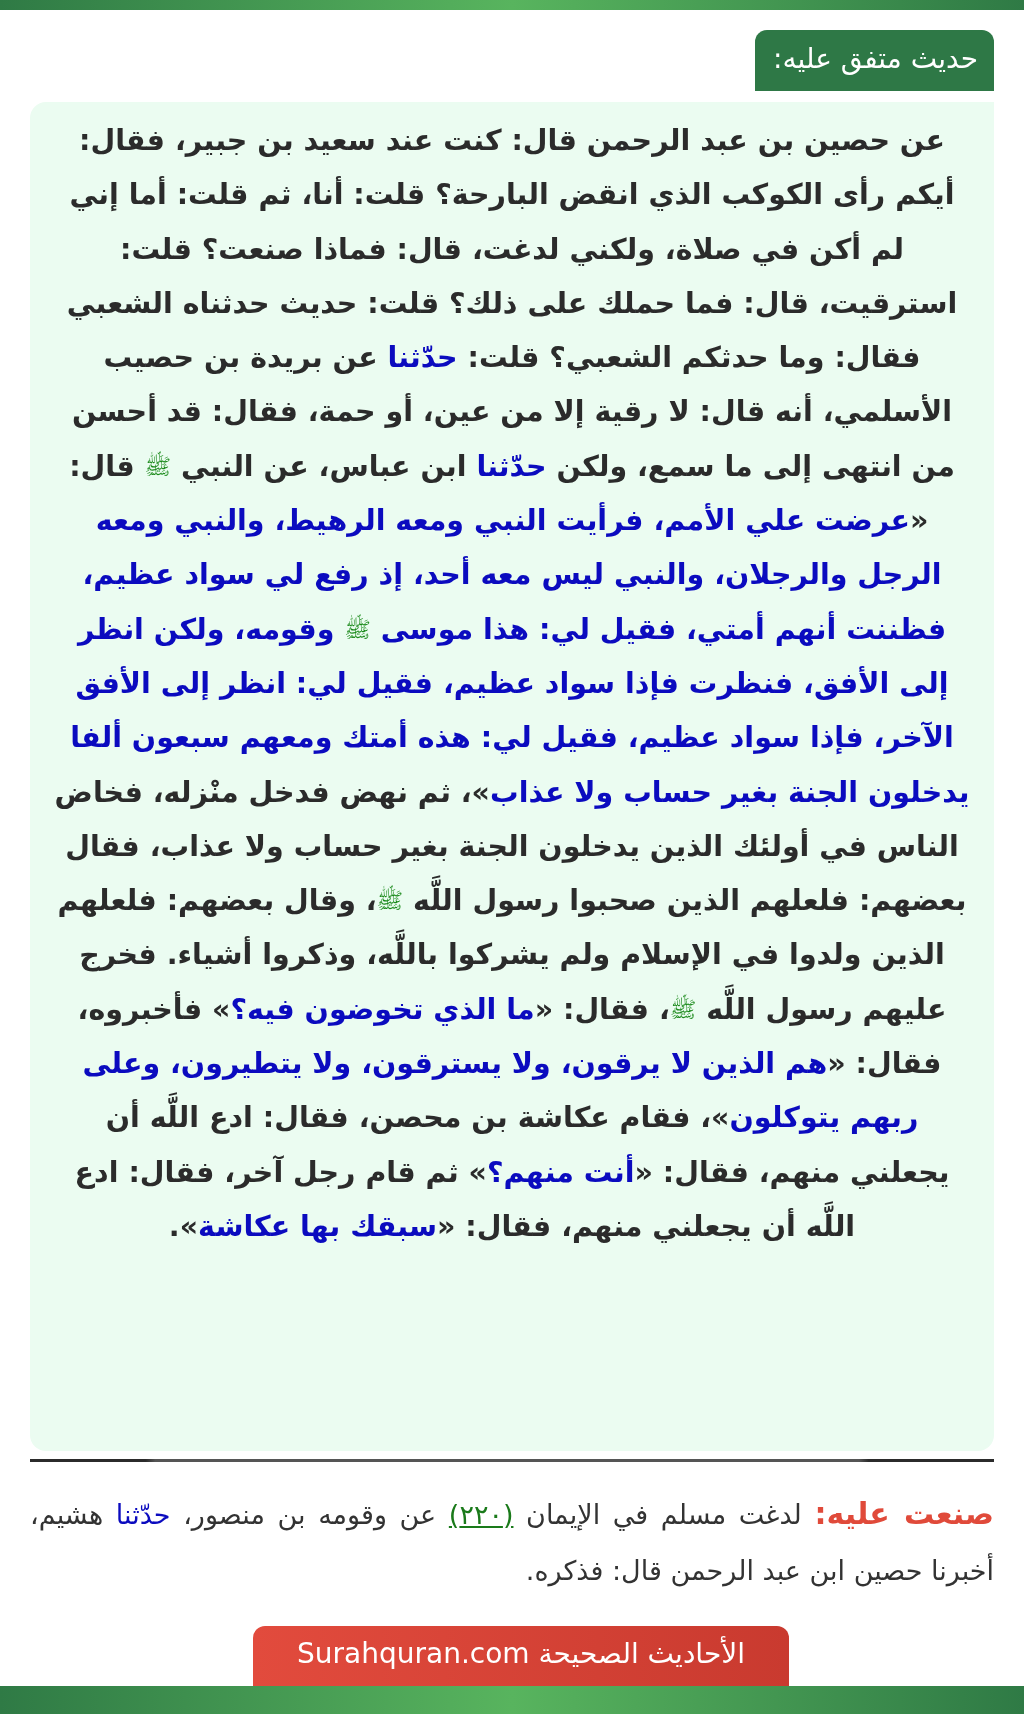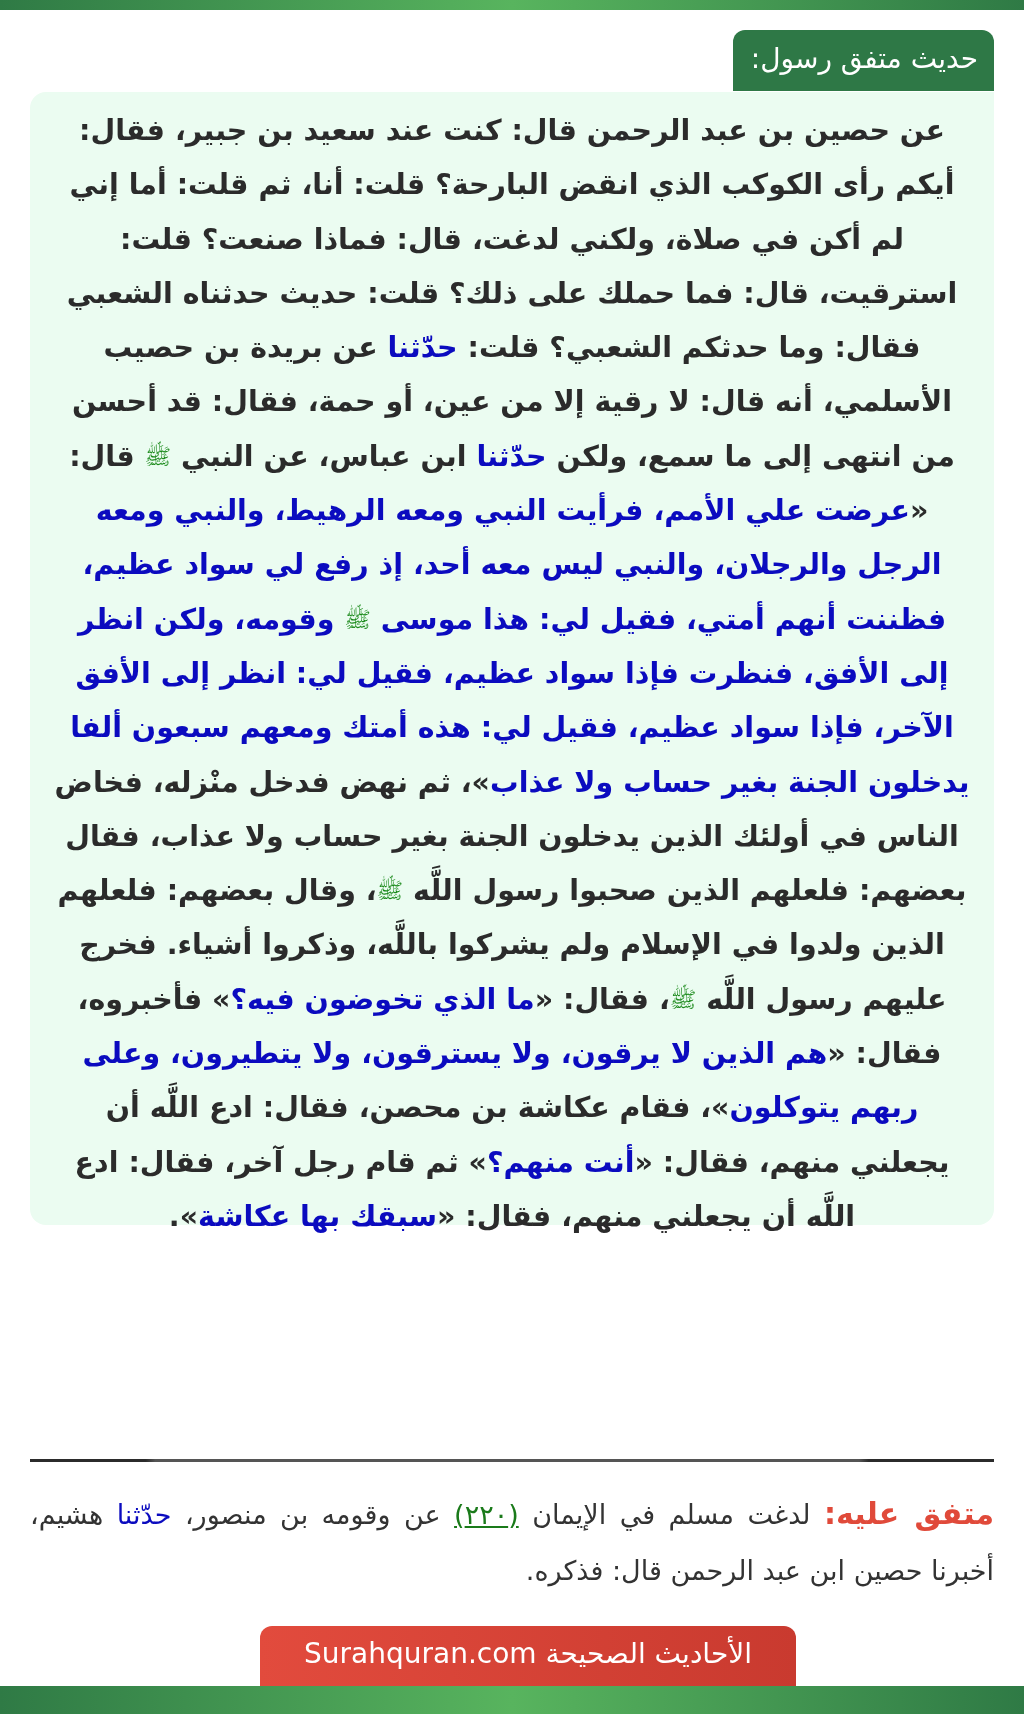--- a/index.html
+++ b/index.html
@@ -24,21 +24,21 @@
       height: 61px; padding: 0 16px 0 18px;
       background: #2e7846;
       border-radius: 12px 12px 0 0;
       color: #ffffff;
       font-size: 28px;
       line-height: 58px;
       direction: rtl;
       white-space: nowrap;
     }
     .hadith-box {
-      position: absolute; left: 30px; top: 92px; width: 964px; height: 1133px;
+      position: absolute; left: 30px; top: 102px; width: 964px; height: 1349px;
       background: #ebfcf1;
       border-radius: 0 0 16px 16px;
       border-top-left-radius: 16px;
       box-sizing: border-box;
       padding: 12px 22px 8px 22px;
     }
     .hadith-text {
       direction: rtl;
       text-align: center;
       font-weight: bold;
@@ -62,49 +62,49 @@
     .source {
       position: absolute; left: 30px; top: 1486px; width: 964px;
       direction: rtl; text-align: justify;
       font-size: 27px; line-height: 56px;
       color: #333333;
     }
     .source .label { color: #e04a3a; font-weight: bold; font-size: 30px; }
     .source .num { color: #1a7a1a; text-decoration: underline; }
     .source .blue { color: #0b0bbf; }
     .brand-button {
-      position: absolute; left: 260px; top: 1626px;
+      position: absolute; left: 253px; top: 1626px;
       width: 536px; height: 60px;
       background: linear-gradient(90deg, #e24b3d 0%, #c93a2f 100%);
       border-radius: 12px 12px 0 0;
       color: #ffffff;
       font-size: 28px;
       line-height: 56px;
       text-align: center;
       direction: rtl;
       white-space: nowrap;
       cursor: pointer;
     }
   </style>
 </head>
 <body>
 
 <div class="top-bar"></div>
 
 <div class="title-tab">
-  <span>حديث متفق رسول:</span>
+  <span>حديث متفق عليه:</span>
 </div>
 
 <div class="hadith-box">
   <p class="hadith-text" id="hadith-text"><span class="seg-dark">عن حصين بن عبد الرحمن قال: كنت عند سعيد بن جبير، فقال: أيكم رأى الكوكب الذي انقض البارحة؟ قلت: أنا، ثم قلت: أما إني لم أكن في صلاة، ولكني لدغت، قال: فماذا صنعت؟ قلت: استرقيت، قال: فما حملك على ذلك؟ قلت: حديث حدثناه الشعبي فقال: وما حدثكم الشعبي؟ قلت: </span><span class="seg-blue">حدّثنا</span><span class="seg-dark"> عن بريدة بن حصيب الأسلمي، أنه قال: لا رقية إلا من عين، أو حمة، فقال: قد أحسن من انتهى إلى ما سمع، ولكن </span><span class="seg-blue">حدّثنا</span><span class="seg-dark"> ابن عباس، عن النبي </span><span class="seg-salla">ﷺ</span><span class="seg-dark"> قال: «</span><span class="seg-blue">عرضت علي الأمم، فرأيت النبي ومعه الرهيط، والنبي ومعه الرجل والرجلان، والنبي ليس معه أحد، إذ رفع لي سواد عظيم، فظننت أنهم أمتي، فقيل لي: هذا موسى </span><span class="seg-salla">ﷺ</span><span class="seg-blue"> وقومه، ولكن انظر إلى الأفق، فنظرت فإذا سواد عظيم، فقيل لي: انظر إلى الأفق الآخر، فإذا سواد عظيم، فقيل لي: هذه أمتك ومعهم سبعون ألفا يدخلون الجنة بغير حساب ولا عذاب</span><span class="seg-dark">»، ثم نهض فدخل منْزله، فخاض الناس في أولئك الذين يدخلون الجنة بغير حساب ولا عذاب، فقال بعضهم: فلعلهم الذين صحبوا رسول اللَّه </span><span class="seg-salla">ﷺ</span><span class="seg-dark">، وقال بعضهم: فلعلهم الذين ولدوا في الإسلام ولم يشركوا باللَّه، وذكروا أشياء. فخرج عليهم رسول اللَّه </span><span class="seg-salla">ﷺ</span><span class="seg-dark">، فقال: «</span><span class="seg-blue">ما الذي تخوضون فيه؟</span><span class="seg-dark">» فأخبروه، فقال: «</span><span class="seg-blue">هم الذين لا يرقون، ولا يسترقون، ولا يتطيرون، وعلى ربهم يتوكلون</span><span class="seg-dark">»، فقام عكاشة بن محصن، فقال: ادع اللَّه أن يجعلني منهم، فقال: «</span><span class="seg-blue">أنت منهم؟</span><span class="seg-dark">» ثم قام رجل آخر، فقال: ادع اللَّه أن يجعلني منهم، فقال: «</span><span class="seg-blue">سبقك بها عكاشة</span><span class="seg-dark">».</span></p>
 </div>
 
 <div class="divider"></div>
 
 <div class="source">
-  <span class="label">متفق عليه:</span><span> لدغت مسلم في الإيمان </span><span class="num">(٢٢٠)</span><span> عن وقومه بن منصور، </span><span class="blue">حدّثنا</span><span> هشيم، أخبرنا حصين ابن عبد الرحمن قال: فذكره.</span>
+  <span class="label">صنعت عليه:</span><span> لدغت مسلم في الإيمان </span><span class="num">(٢٢٠)</span><span> عن وقومه بن منصور، </span><span class="blue">حدّثنا</span><span> هشيم، أخبرنا حصين ابن عبد الرحمن قال: فذكره.</span>
 </div>
 
 <div class="brand-button">
   <span>الأحاديث الصحيحة Surahquran.com</span>
 </div>
 
 <div class="bottom-bar"></div>
 
 </body></html>

